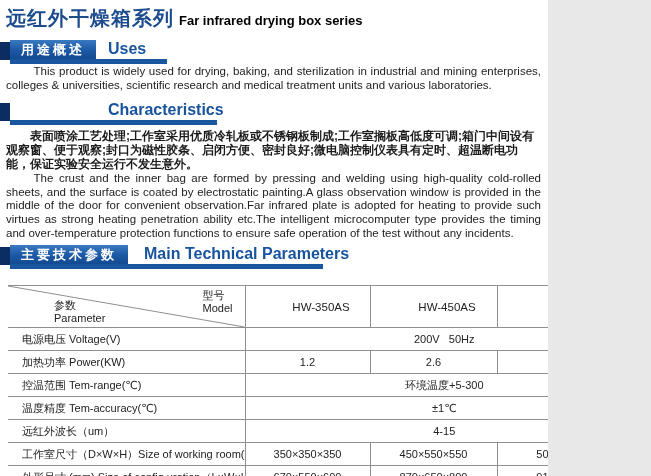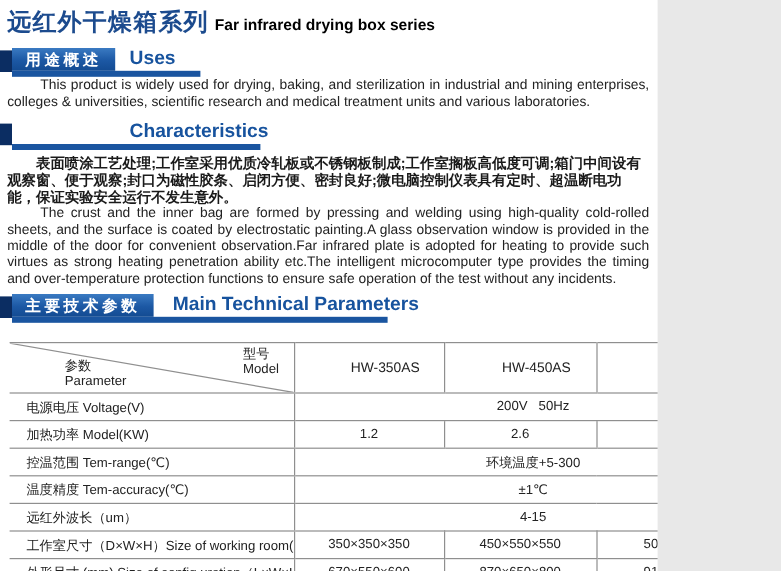--- a/index.html
+++ b/index.html
@@ -100,21 +100,21 @@
         <td class="model vline">HW-450AS</td>
         <td class="model vline">HW-500AS</td>
       </tr>
 
       <tr>
         <td class="plabel">电源电压 Voltage(V)</td>
         <td class="val vline" colspan="3">200V&nbsp;&nbsp;&nbsp;50Hz</td>
       </tr>
 
       <tr>
-        <td class="plabel">加热功率 Model(KW)</td>
+        <td class="plabel">加热功率 Power(KW)</td>
         <td class="val vline">1.2</td>
         <td class="val vline">2.6</td>
         <td class="val vline bold">4.0</td>
       </tr>
 
       <tr>
         <td class="plabel">控温范围 Tem-range(℃)</td>
         <td class="val vline" colspan="3">环境温度+5-300</td>
       </tr>
 

